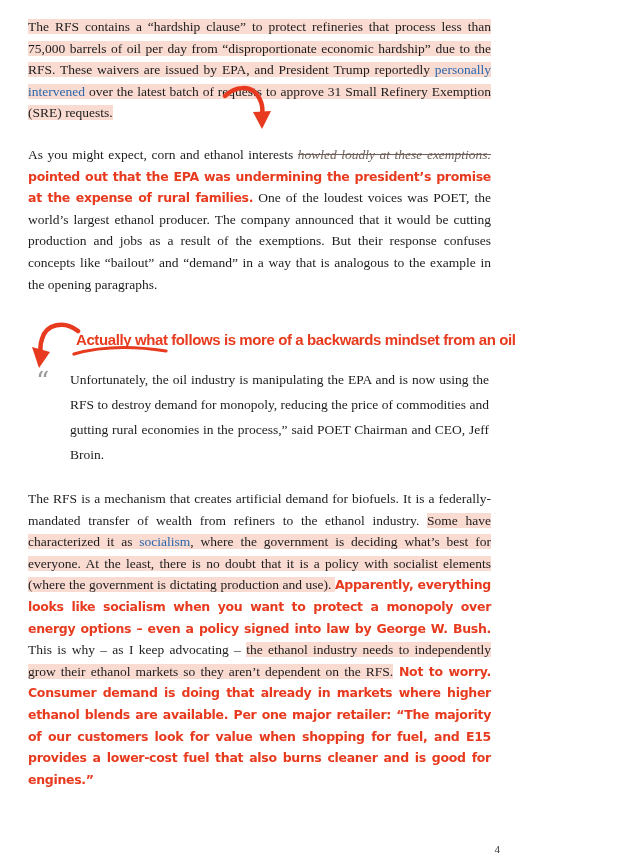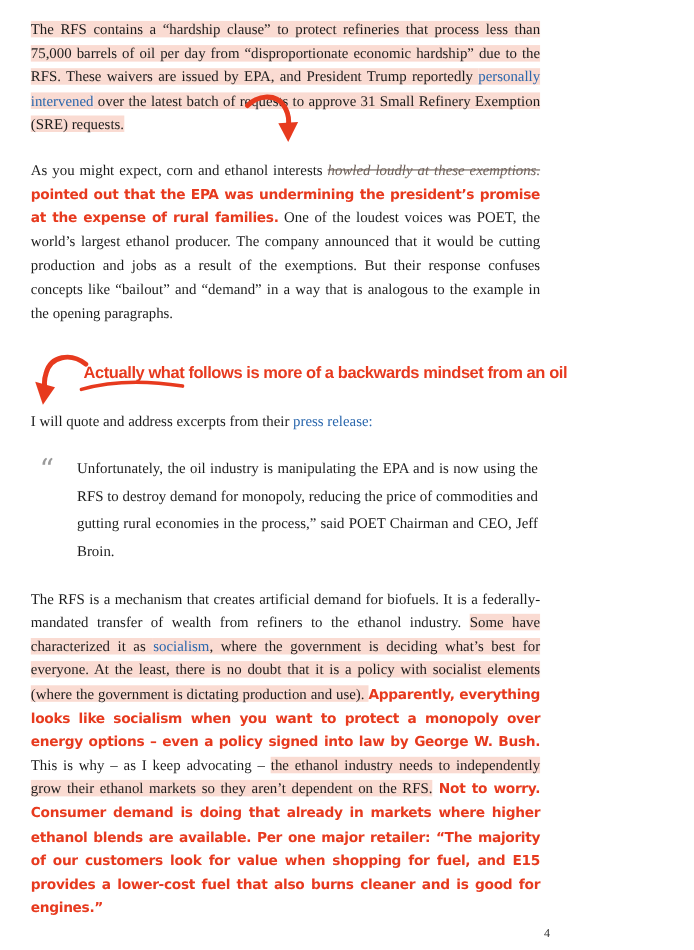--- a/index.html
+++ b/index.html
@@ -110,21 +110,20 @@
       <path d="M48,10 C34,-1 16,3 12,18 C10,24 10,28 11,32" fill="none" stroke="#e73a1e" stroke-width="4.5" stroke-linecap="round"></path>
       <polygon points="2,26 20,31 9,47" fill="#e73a1e"></polygon>
     </svg>
     <svg class="swoosh" width="96" height="12" viewBox="0 0 96 12">
       <path d="M2,9 C30,1 62,1 94,6" fill="none" stroke="#e73a1e" stroke-width="3.2" stroke-linecap="round"></path>
     </svg>
     <p class="note2-text">Actually what follows is more of a backwards mindset from an oil hack.</p>
   </div>
 
 
-  <p class="intro-para"><span class="seg-n">I will quote and address excerpts from their </span><span class="seg-l">press release:</span></p>
 
   <div class="blockquote">
     <div class="quote-mark">“</div>
     <div class="quote-text">Unfortunately, the oil industry is manipulating the EPA and is now using the RFS to destroy demand for monopoly, reducing the price of commodities and gutting rural economies in the process,” said POET Chairman and CEO, Jeff Broin.</div>
   </div>
 
   <p class="body-para" style="margin-top:20px"><span class="seg-n">The RFS is a mechanism that creates artificial demand for biofuels. It is a federally-mandated transfer of wealth from refiners to the ethanol industry. </span><span class="seg-h">Some have characterized it as </span><span class="seg-hl">socialism</span><span class="seg-h">, where the government is deciding what’s best for everyone. At the least, there is no doubt that it is a policy with socialist elements (where the government is dictating production and use). </span><span class="seg-r">Apparently, everything looks like socialism when you want to protect a monopoly over energy options – even a policy signed into law by George W. Bush.</span><span class="seg-n"> This is why – as I keep advocating – </span><span class="seg-h">the ethanol industry needs to independently grow their ethanol markets so they aren’t dependent on the RFS.</span><span class="seg-r"> Not to worry. Consumer demand is doing that already in markets where higher ethanol blends are available. Per one major retailer: “The majority of our customers look for value when shopping for fuel, and E15 provides a lower-cost fuel that also burns cleaner and is good for engines.”</span></p>
 
   <div class="page-number">4</div>
 

